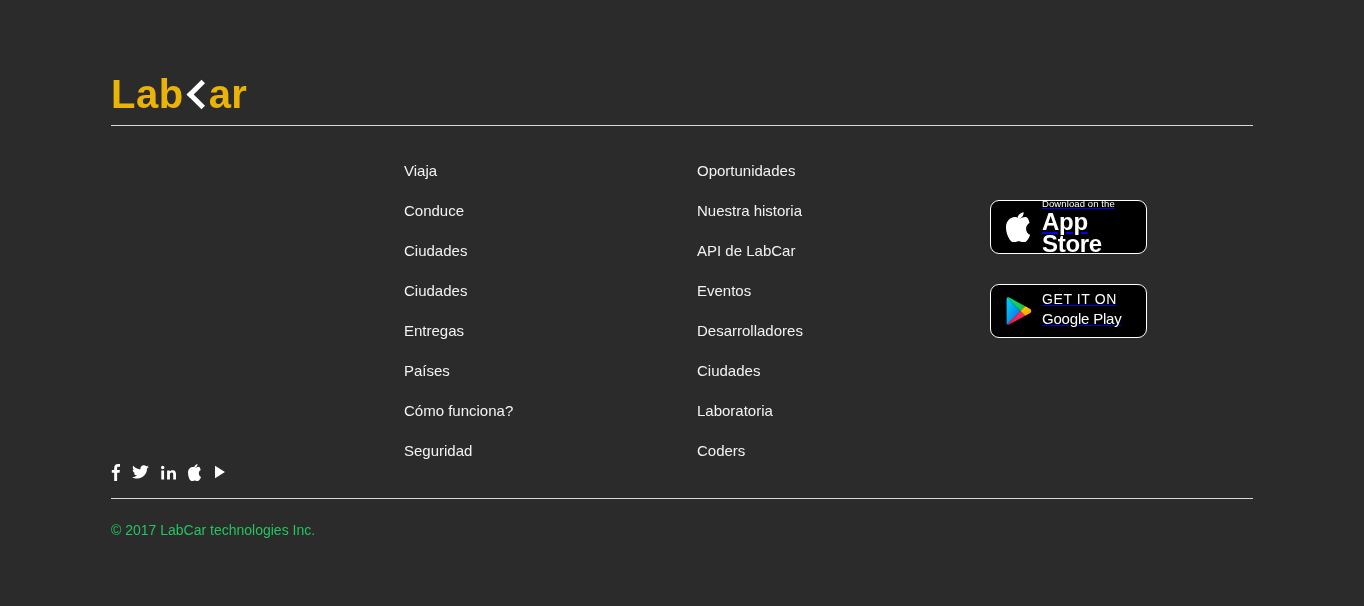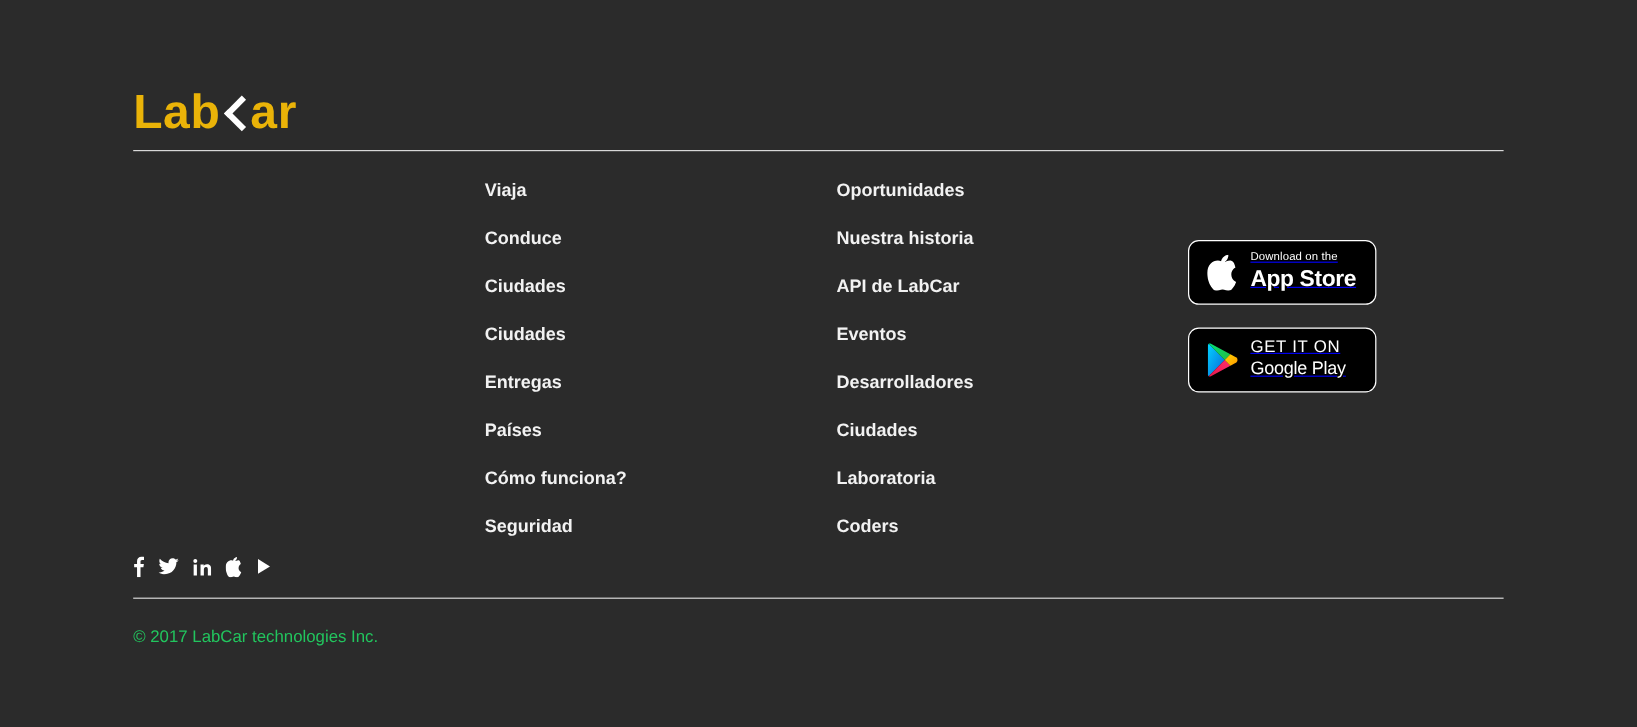--- a/index.html
+++ b/index.html
@@ -77,22 +77,21 @@
 
   
   .links-area {
     position: absolute;
     left: 0;
     top: 148px;
     width: 1142px;
   }
   .link-col {
     position: absolute;
-    top: 0;
-    font-weight: bold;
+    top: 12px;
   }
   .link-col-1 { left: 293px; }
   .link-col-2 { left: 586px; }
   .link-item {
     display: block;
     height: 40px;
     line-height: 22px;
     font-size: 15px;
     color: #f2f2f2;
     text-decoration: none;
@@ -107,21 +106,21 @@
     top: 200px;
     width: 157px;
   }
   .badge {
     display: block;
     width: 157px;
     height: 54px;
     background: #000000;
     border: 1px solid #ffffff;
     border-radius: 9px;
-    margin-bottom: 19px;
+    margin-bottom: 30px;
     position: relative;
     cursor: pointer;
     overflow: hidden;
   }
   .badge-inner {
     display: flex;
     align-items: center;
     height: 100%;
     padding-left: 11px;
   }
@@ -139,21 +138,21 @@
   }
   .badge-top {
     display: block;
     font-size: 9.5px;
     color: #ffffff;
     letter-spacing: 0.1px;
     margin-bottom: 2px;
   }
   .badge-bottom {
     display: block;
-    font-size: 19px;
+    font-size: 24px;
     font-weight: bold;
     color: #ffffff;
     letter-spacing: -0.3px;
     line-height: 22px;
   }
   .badge-gp .badge-top {
     font-size: 14px;
     letter-spacing: 0.6px;
   }
   .badge-gp .badge-bottom {

